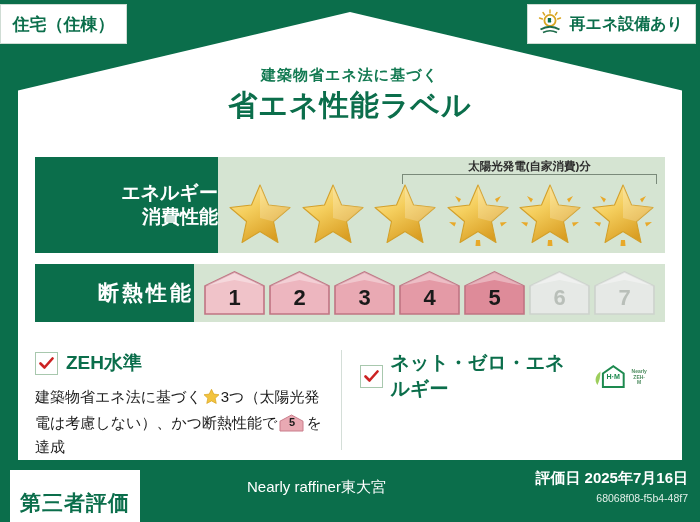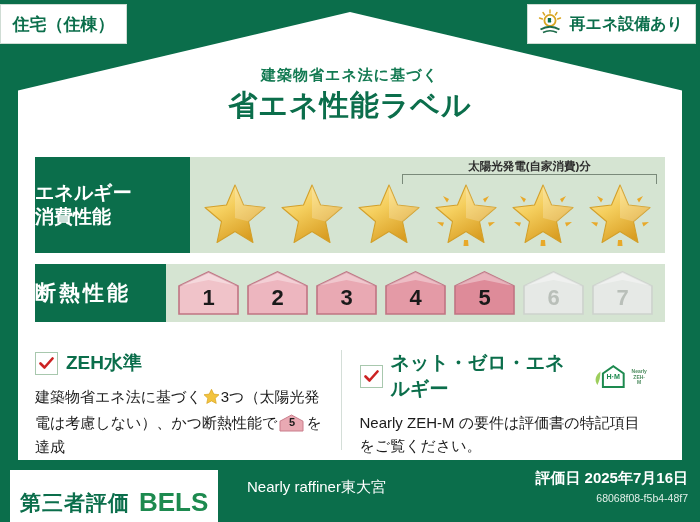--- a/index.html
+++ b/index.html
@@ -52,22 +52,23 @@
     position:absolute;left:150px;top:228px;
     font-size:58px;font-weight:bold;color:rgba(255,255,255,.55);
     letter-spacing:6px;z-index:3;pointer-events:none;
   }
   
   .row{position:absolute;left:35px;width:630px;display:flex;z-index:4;}
   .row-energy{top:157px;height:96px;}
   .row-insul{top:264px;height:58px;}
   .row-label{
     background:#0b6e4b;color:#ffffff;font-weight:bold;
-    display:flex;flex-direction:column;align-items:flex-start;justify-content:center;
+    display:flex;flex-direction:column;align-items:flex-end;justify-content:center;
     line-height:1.25;
+    padding-left:28px;
   }
   .row-energy .row-label{width:155px;font-size:19px;}
   .row-insul .row-label{width:131px;font-size:21px;letter-spacing:3px;}
   .row-body{
     flex:1;background:#d5e4d2;position:relative;
   }
   
   .stars{
     position:absolute;left:0;right:0;bottom:2px;height:76px;
     display:flex;align-items:center;justify-content:space-around;padding:0 6px;
@@ -393,26 +394,24 @@
             <path d="M3.5 22 C0 18 1.5 12 6.5 8.5 C6.5 14 5.5 18 3.5 22 Z" fill="#8cc63f" opacity="0.85"></path>
             <path d="M9 24 V10.5 L19.5 3 L30 10.5 V24 Z" fill="none" stroke="#1d8a4f" stroke-width="2"></path>
             <text x="19.5" y="16.5" font-size="7.2" font-weight="bold" fill="#1d8a4f" text-anchor="middle" font-family="'Liberation Sans',sans-serif">H·M</text>
           </svg>
           <span class="tiny">
             <span>Nearly</span><br>
             <span>ZEH-M</span>
           </span>
         </span>
       </div>
-      <div class="col-text">Nearly ZEH-M の要件は評価書の特記項目をご覧ください。</div>
     </div>
   </div>
 
   <div class="footer">
     <div class="bels-box">
       <span class="jp">第三者評価</span>
-      <span class="en">BELS</span>
     </div>
     <div class="bldg-name">Nearly raffiner東大宮</div>
     <div class="eval-date">評価日 2025年7月16日</div>
     <div class="eval-id">68068f08-f5b4-48f7</div>
   </div>
 </div>
 
 </body></html>

